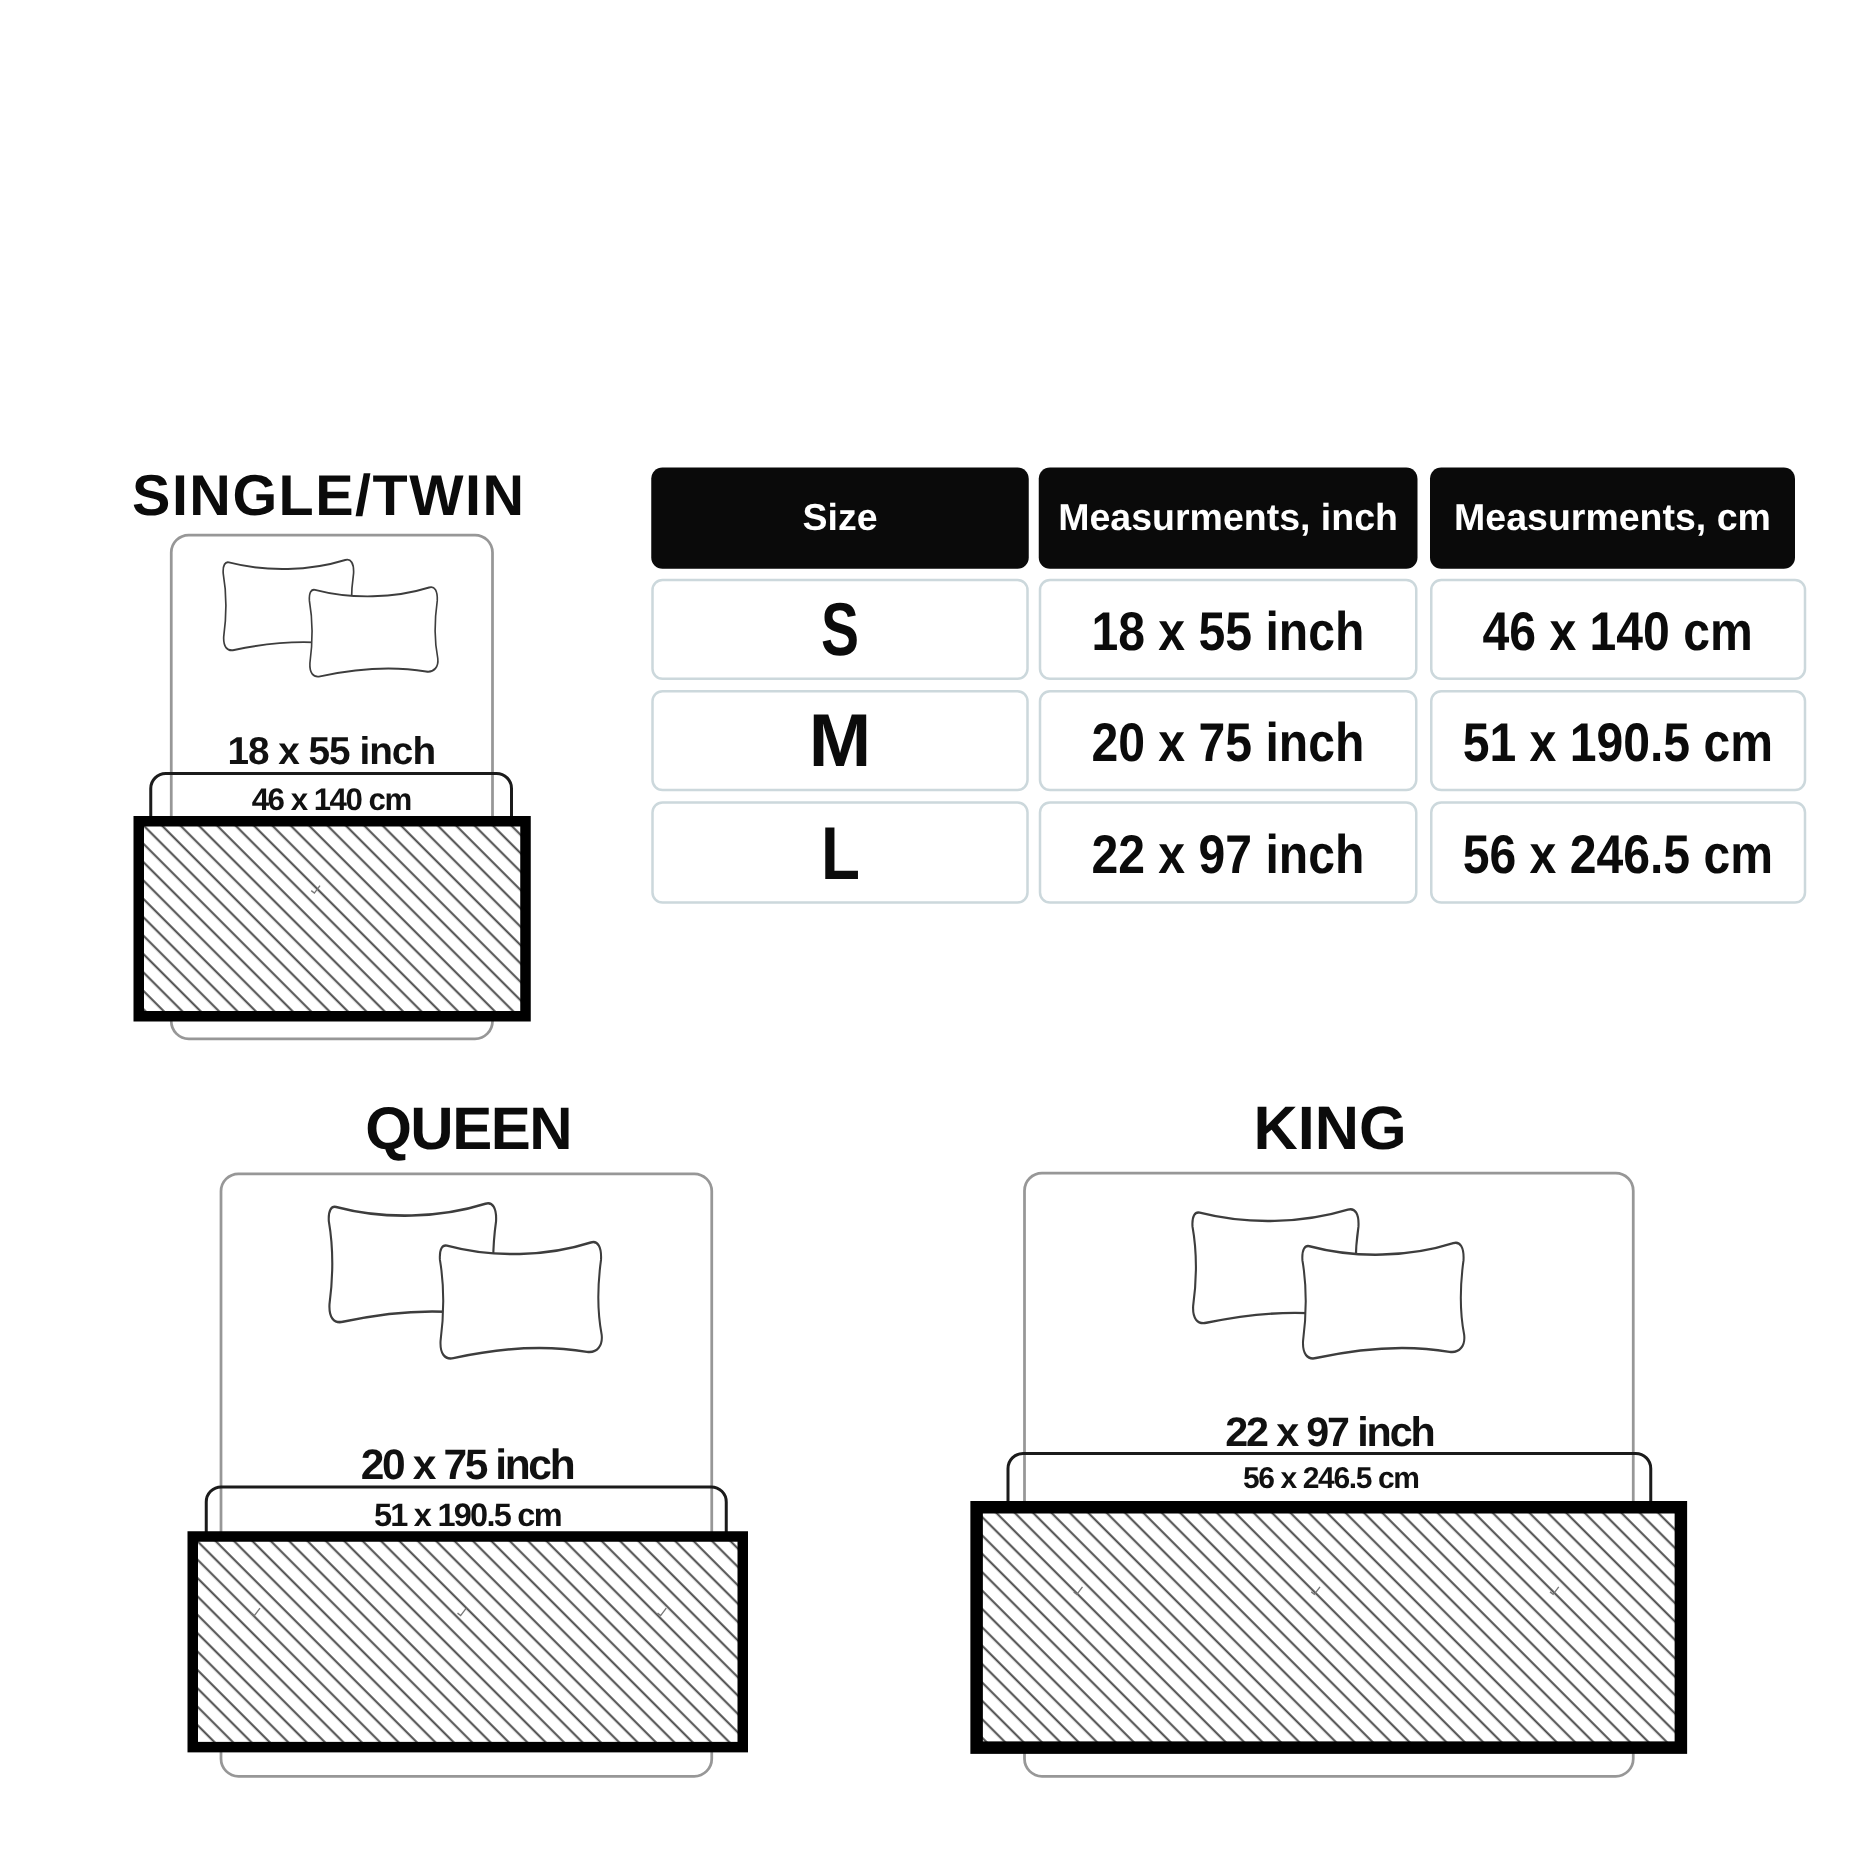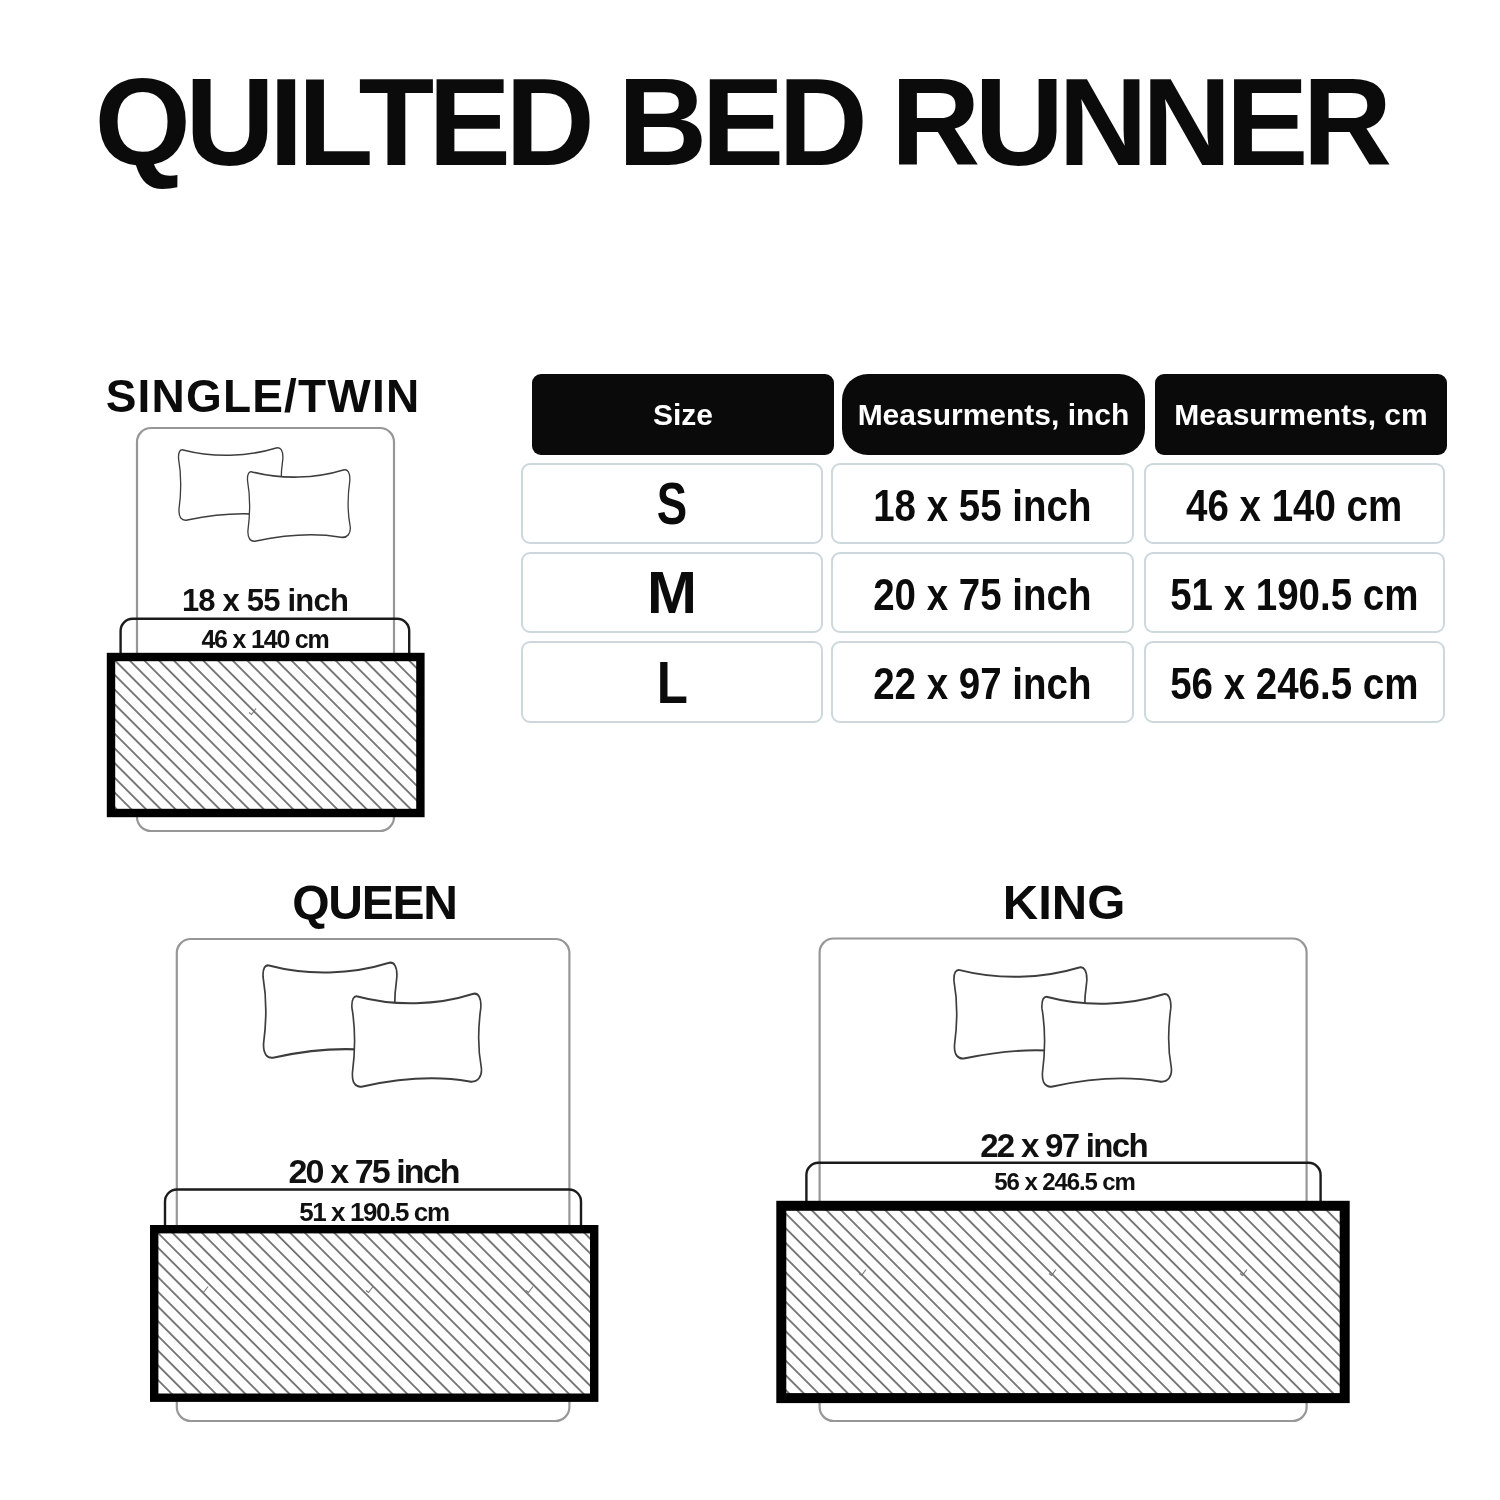--- a/index.html
+++ b/index.html
@@ -1,30 +1,30 @@
 <!DOCTYPE html>
 <html><head>
 <meta charset="utf-8">
 <style>
   html,body{margin:0;padding:0;}
   body{width:1500px;height:1500px;background:#ffffff;font-family:"Liberation Sans",sans-serif;position:relative;overflow:hidden;}
   .abs{position:absolute;}
   .cell{position:absolute;border:2px solid #ccd8dc;border-radius:9px;background:#fff;display:flex;align-items:center;justify-content:center;font-weight:bold;color:#0b0b0b;box-sizing:border-box;}
-  .hcell{position:absolute;background:#0a0a0a;border-radius:9px;display:flex;align-items:center;justify-content:center;font-weight:bold;color:#ffffff;box-sizing:border-box;margin-left:11px;}
+  .hcell{position:absolute;background:#0a0a0a;border-radius:9px;display:flex;align-items:center;justify-content:center;font-weight:bold;color:#ffffff;box-sizing:border-box;}
 </style>
 </head>
 <body>
 
-<div class="abs" style="top:51px;left:0;width:1500px;text-align:center;font-size:124px;line-height:143px;font-weight:bold;color:#0b0b0b;white-space:nowrap;"><span style="letter-spacing:-5.8px;position:relative;left:-9.5px;display:inline-block;">QUILTED BED RUNNER</span><br></div>
+<div class="abs" style="top:51px;left:0;width:1500px;text-align:center;font-size:124px;line-height:143px;font-weight:bold;color:#0b0b0b;white-space:nowrap;"><br></div>
 
 <div class="abs" style="left:0;top:0;width:0;height:0;">
 
   <div class="hcell" style="left:521px;top:374px;width:302px;height:81px;font-size:30px;">Size</div>
 
-  <div class="hcell" style="left:831px;top:374px;width:303px;height:81px;font-size:30px;border-radius:26px;">Measurments, inch</div>
+  <div class="hcell" style="left:831px;top:374px;width:303px;height:81px;font-size:30px;">Measurments, inch</div>
 
   <div class="hcell" style="left:1144px;top:374px;width:292px;height:81px;font-size:30px;">Measurments, cm</div>
 
   <div class="cell" style="left:521px;top:463px;width:302px;height:81px;font-size:60px;">
       <span style="display:inline-block;transform:scaleX(0.76);">S</span>
     </div>
 
   <div class="cell" style="left:831px;top:463px;width:303px;height:81px;font-size:43.5px;">
       <span style="display:inline-block;transform:scaleX(0.885);position:relative;top:2.5px;">18 x 55 inch</span>
     </div>

